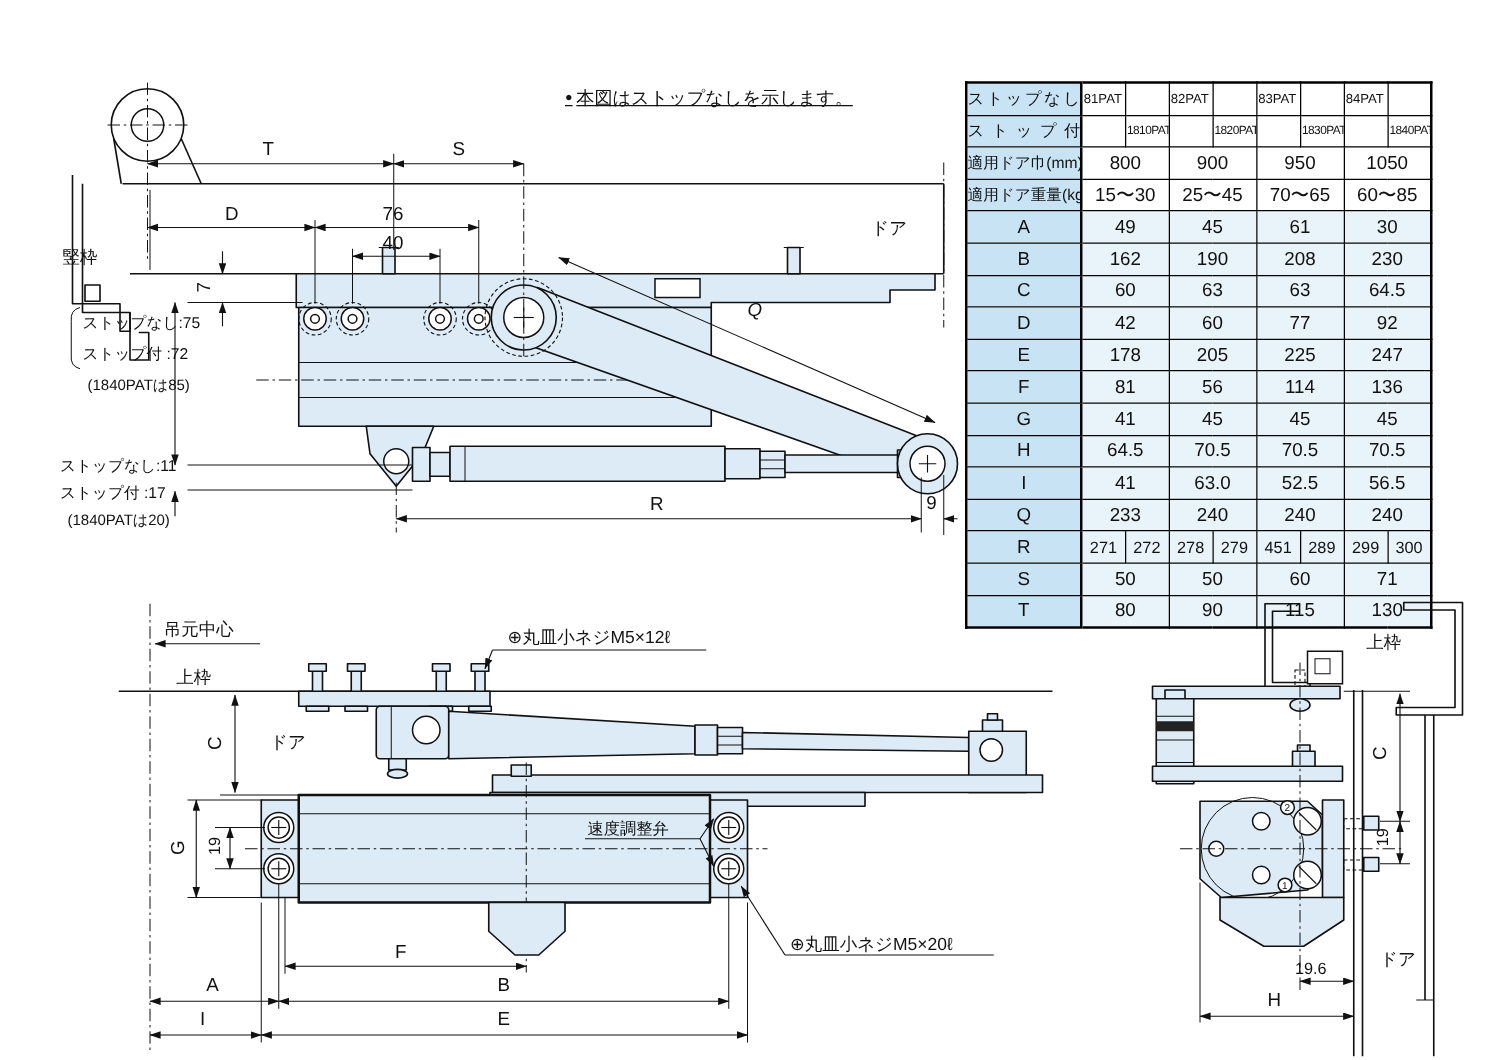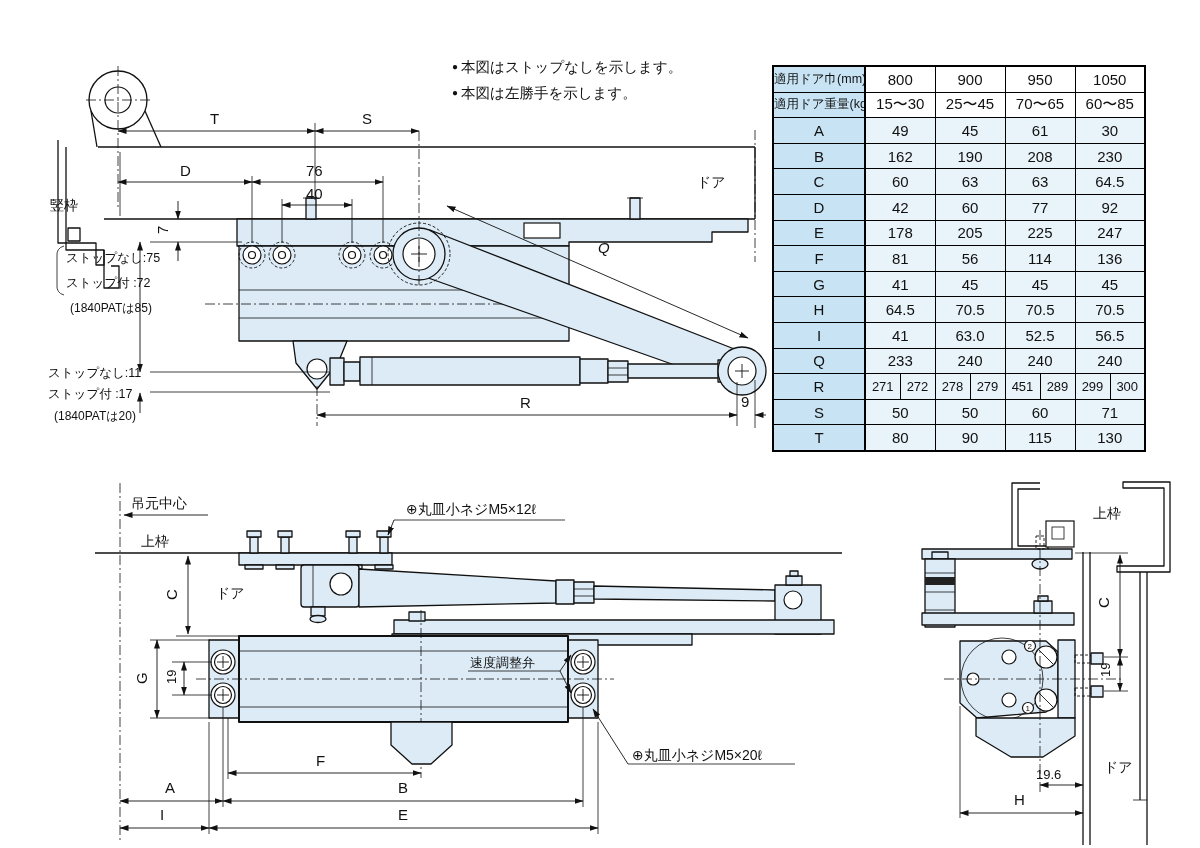--- a/index.html
+++ b/index.html
@@ -3,21 +3,21 @@
 <meta charset="utf-8">
 <style>
   html,body{margin:0;padding:0;background:#fff;}
   body{font-family:"Liberation Sans","DejaVu Sans",sans-serif;color:#111;}
   #page{position:relative;width:1200px;height:848px;background:#fff;overflow:hidden;}
   
   #titlebar{position:absolute;left:55px;top:27px;width:1025px;height:36px;background:#58595b;
     color:#fff;font-size:21px;font-weight:bold;line-height:36px;padding-left:14px;
     letter-spacing:2px;box-sizing:border-box;}
   
-  #notes{position:absolute;left:452px;top:54px;font-size:14.5px;line-height:26px;}
+  #notes{position:absolute;left:452px;top:66px;font-size:14.5px;line-height:26px;text-decoration:underline;}
   #notes .b{font-size:10px;vertical-align:2px;margin-right:3px;}
   
   #spec{position:absolute;left:772px;top:65px;border-collapse:collapse;table-layout:fixed;
     width:372px;border:2px solid #000;}
   #spec td{border:1px solid #000;text-align:center;vertical-align:middle;height:24.6px;
     padding:0;white-space:nowrap;overflow:hidden;font-size:15px;background:#e9f3fa;}
   #spec td.lbl{background:#c8e4f4;border-right:2px solid #000;font-size:15px;}
   #spec td.lbl.sm{font-size:12.5px;}
   #spec td.ls1{letter-spacing:2px;font-size:13px;}
   #spec td.ls2{letter-spacing:6px;font-size:13px;}
@@ -43,29 +43,50 @@
   .tiny{font-size:12px;}
 </style>
 </head>
 <body>
 
 <div id="page">
 
 
   <div id="notes">
     <div><span class="b">●</span><span>本図はストップなしを示します。</span></div>
-    <div><span class="b">●</span><span>本図は左勝手を示します。</span></div>
   </div>
 
   <table id="spec">
     <colgroup>
       <col style="width:92px">
       <col span="8" style="width:35px">
     </colgroup>
     <tbody>
+      <tr>
+        <td class="lbl ls1">ストップなし</td>
+        <td class="model">81PAT</td>
+          <td class="model"></td>
+        <td class="model">82PAT</td>
+          <td class="model"></td>
+        <td class="model">83PAT</td>
+          <td class="model"></td>
+        <td class="model">84PAT</td>
+          <td class="model"></td>
+      </tr>
+      <tr>
+        <td class="lbl ls2">ストップ付</td>
+        <td class="model"></td>
+          <td class="model m2">1810PAT</td>
+        <td class="model"></td>
+          <td class="model m2">1820PAT</td>
+        <td class="model"></td>
+          <td class="model m2">1830PAT</td>
+        <td class="model"></td>
+          <td class="model m2">1840PAT</td>
+      </tr>
     </tbody>
     <tbody id="tbody">
         <tr>
           <td class="lbl sm">適用ドア巾(mm)</td>
           <td colspan="2" class="hd">800</td>
           <td colspan="2" class="hd">900</td>
           <td colspan="2" class="hd">950</td>
           <td colspan="2" class="hd">1050</td>
         </tr>
         <tr>

